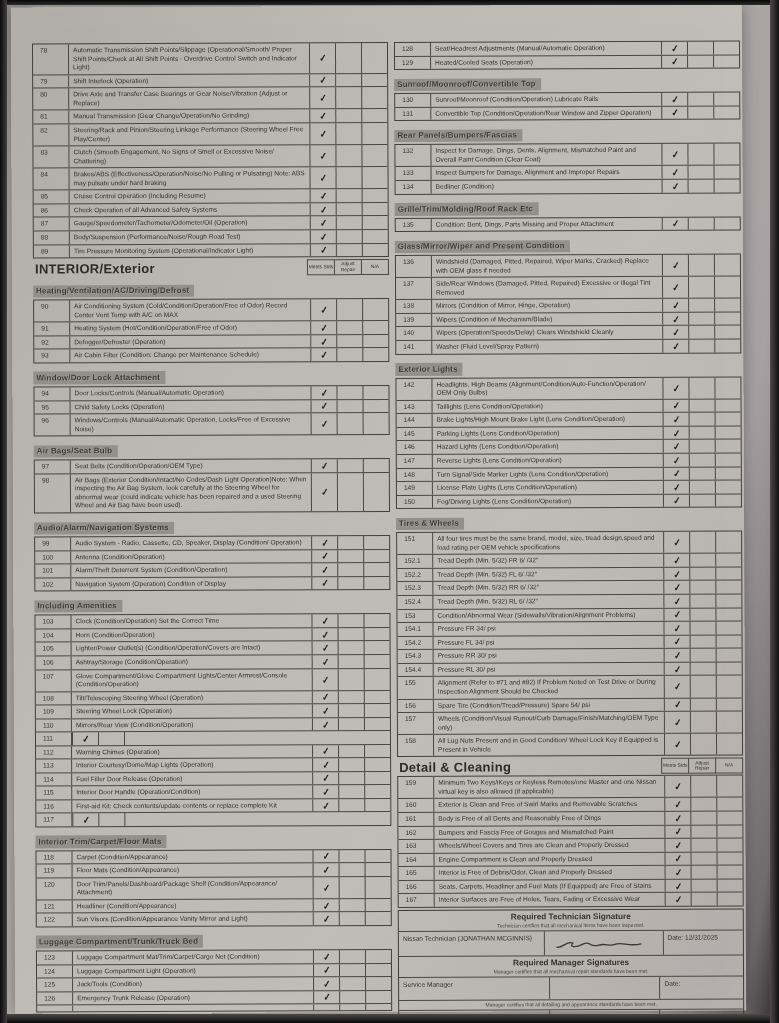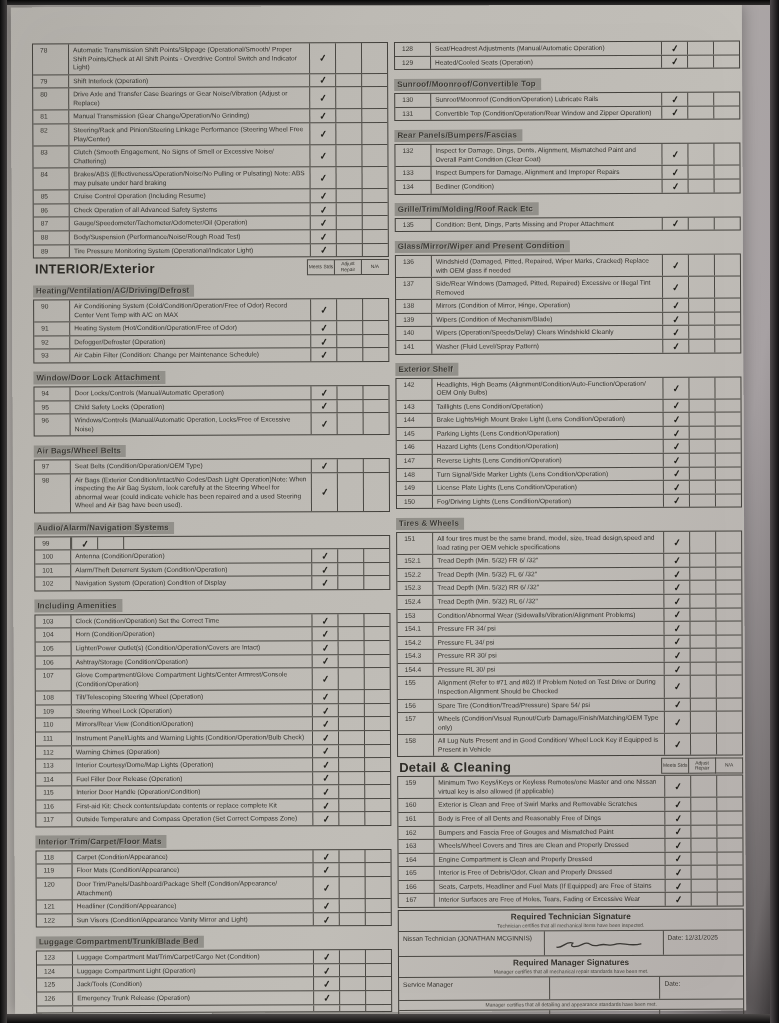--- a/index.html
+++ b/index.html
@@ -253,21 +253,21 @@
           <div class="row">
             <div class="cell num">96</div>
             <div class="cell txt">Windows/Controls (Manual/Automatic Operation, Locks/Free of Excessive Noise)</div>
             <div class="cell chk">
               <span class="mark">✓</span>
             </div>
             <div class="cell chk"></div>
             <div class="cell chk"></div>
           </div>
         </div>
-        <div class="strip"><span class="striplabel">Air Bags/Wheel Belts</span></div>
+        <div class="strip"><span class="striplabel">Air Bags/Seat Bulb</span></div>
         <div class="tbl">
           <div class="row">
             <div class="cell num">97</div>
             <div class="cell txt">Seat Belts (Condition/Operation/OEM Type)</div>
             <div class="cell chk">
               <span class="mark">✓</span>
             </div>
             <div class="cell chk"></div>
             <div class="cell chk"></div>
           </div>
@@ -278,20 +278,21 @@
               <span class="mark">✓</span>
             </div>
             <div class="cell chk"></div>
             <div class="cell chk"></div>
           </div>
         </div>
         <div class="strip"><span class="striplabel">Audio/Alarm/Navigation Systems</span></div>
         <div class="tbl">
           <div class="row">
             <div class="cell num">99</div>
+            <div class="cell txt">Audio System - Radio, Cassette, CD, Speaker, Display (Condition/ Operation)</div>
             <div class="cell chk">
               <span class="mark">✓</span>
             </div>
             <div class="cell chk"></div>
             <div class="cell chk"></div>
           </div>
           <div class="row">
             <div class="cell num">100</div>
             <div class="cell txt">Antenna (Condition/Operation)</div>
             <div class="cell chk">
@@ -388,21 +389,20 @@
             <div class="cell num">110</div>
             <div class="cell txt">Mirrors/Rear View (Condition/Operation)</div>
             <div class="cell chk">
               <span class="mark">✓</span>
             </div>
             <div class="cell chk"></div>
             <div class="cell chk"></div>
           </div>
           <div class="row">
             <div class="cell num">111</div>
-            <div class="cell txt">Instrument Panel/Lights and Warning Lights (Condition/Operation/Bulb Check)</div>
             <div class="cell chk">
               <span class="mark">✓</span>
             </div>
             <div class="cell chk"></div>
             <div class="cell chk"></div>
           </div>
           <div class="row">
             <div class="cell num">112</div>
             <div class="cell txt">Warning Chimes (Operation)</div>
             <div class="cell chk">
@@ -442,21 +442,20 @@
             <div class="cell num">116</div>
             <div class="cell txt">First-aid Kit: Check contents/update contents or replace complete Kit</div>
             <div class="cell chk">
               <span class="mark">✓</span>
             </div>
             <div class="cell chk"></div>
             <div class="cell chk"></div>
           </div>
           <div class="row">
             <div class="cell num">117</div>
-            <div class="cell txt">Outside Temperature and Compass Operation (Set Correct Compass Zone)</div>
             <div class="cell chk">
               <span class="mark">✓</span>
             </div>
             <div class="cell chk"></div>
             <div class="cell chk"></div>
           </div>
         </div>
         <div class="strip"><span class="striplabel">Interior Trim/Carpet/Floor Mats</span></div>
         <div class="tbl">
           <div class="row">
@@ -498,21 +497,21 @@
           <div class="row">
             <div class="cell num">122</div>
             <div class="cell txt">Sun Visors (Condition/Appearance Vanity Mirror and Light)</div>
             <div class="cell chk">
               <span class="mark">✓</span>
             </div>
             <div class="cell chk"></div>
             <div class="cell chk"></div>
           </div>
         </div>
-        <div class="strip"><span class="striplabel">Luggage Compartment/Trunk/Blade Bed</span></div>
+        <div class="strip"><span class="striplabel">Luggage Compartment/Trunk/Truck Bed</span></div>
         <div class="tbl">
           <div class="row">
             <div class="cell num">123</div>
             <div class="cell txt">Luggage Compartment Mat/Trim/Carpet/Cargo Net (Condition)</div>
             <div class="cell chk">
               <span class="mark">✓</span>
             </div>
             <div class="cell chk"></div>
             <div class="cell chk"></div>
           </div>
@@ -687,21 +686,21 @@
             <div class="row">
               <div class="cell num">141</div>
               <div class="cell txt">Washer (Fluid Level/Spray Pattern)</div>
               <div class="cell chk">
                 <span class="mark">✓</span>
               </div>
               <div class="cell chk"></div>
               <div class="cell chk"></div>
             </div>
           </div>
-          <div class="strip"><span class="striplabel">Exterior Shelf</span></div>
+          <div class="strip"><span class="striplabel">Exterior Lights</span></div>
           <div class="tbl">
             <div class="row">
               <div class="cell num">142</div>
               <div class="cell txt">Headlights, High Beams (Alignment/Condition/Auto-Function/Operation/ OEM Only Bulbs)</div>
               <div class="cell chk">
                 <span class="mark">✓</span>
               </div>
               <div class="cell chk"></div>
               <div class="cell chk"></div>
             </div>

